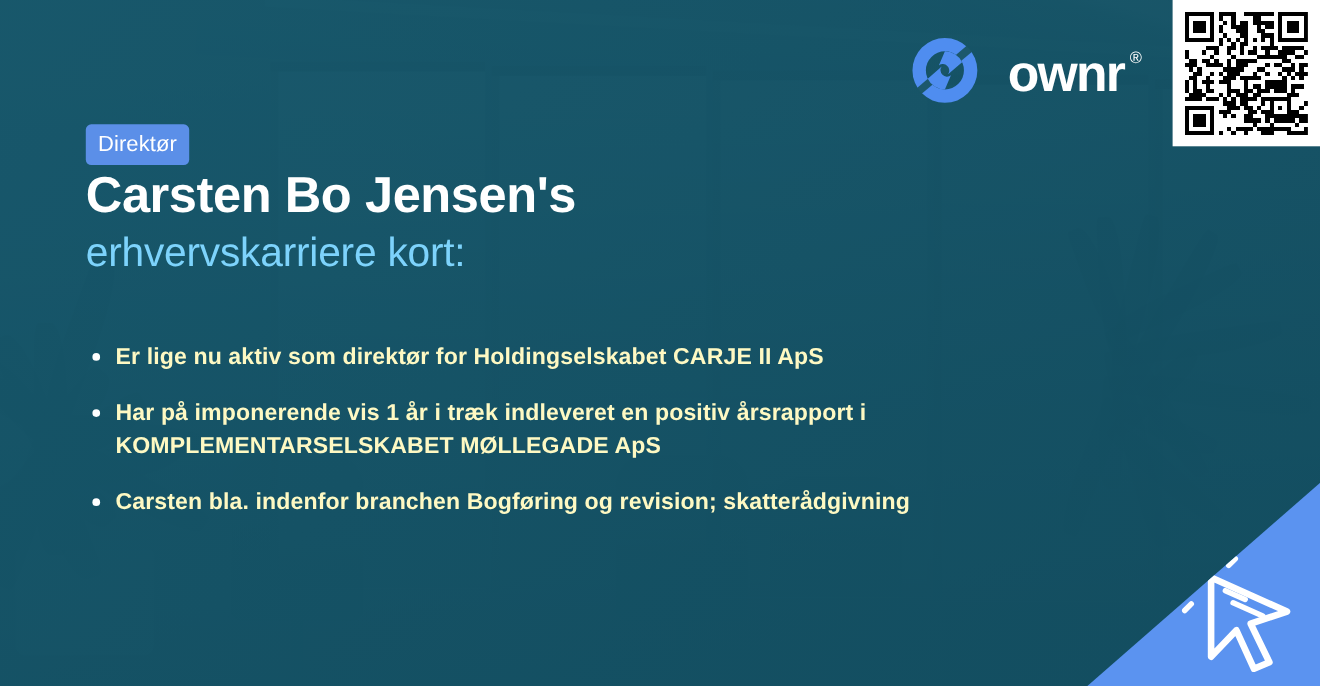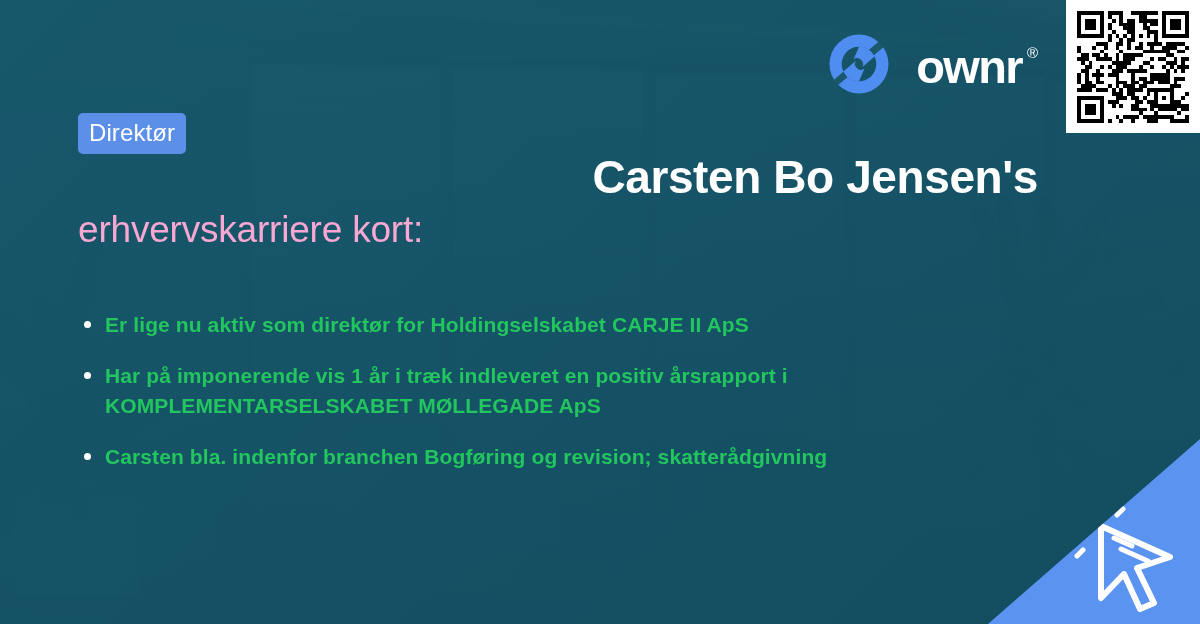--- a/index.html
+++ b/index.html
@@ -154,64 +154,63 @@
     position: absolute;
     inset: 0;
   }
 
   .badge {
     position: absolute;
     left: 78px;
     top: 113px;
     background: #5b8fe8;
     color: #ffffff;
-    font-size: 24px;
+    font-size: 20px;
     line-height: 1;
     padding: 8px 11px 9px;
     border-radius: 5px;
     letter-spacing: .1px;
     text-align: right;
   }
 
   .headline {
     position: absolute;
     left: 78px;
     top: 152px;
     width: 960px;
     color: #ffffff;
   }
   .name {
     font-size: 46px;
     font-weight: bold;
     line-height: 1.12;
     letter-spacing: -0.4px;
     margin: 0;
-    text-align: right;
   }
   .subtitle {
     font-size: 37px;
     font-weight: normal;
     line-height: 1.2;
     letter-spacing: -0.2px;
     margin: 4px 0 0;
-    color: #f9a8d4;
+    color: #7dd3fc;
   }
 
   .facts {
     position: absolute;
     left: 82px;
     top: 310px;
     width: 940px;
     margin: 0;
     padding: 0;
     list-style: none;
   }
   .fact {
     position: relative;
-    color: #22c55e;
+    color: #fef9c3;
     font-size: 21px;
     font-weight: bold;
     line-height: 1.46;
     padding-left: 23px;
     margin-bottom: 20px;
     letter-spacing: .1px;
   }
   .fact .dot {
     position: absolute;
     left: 2px;

